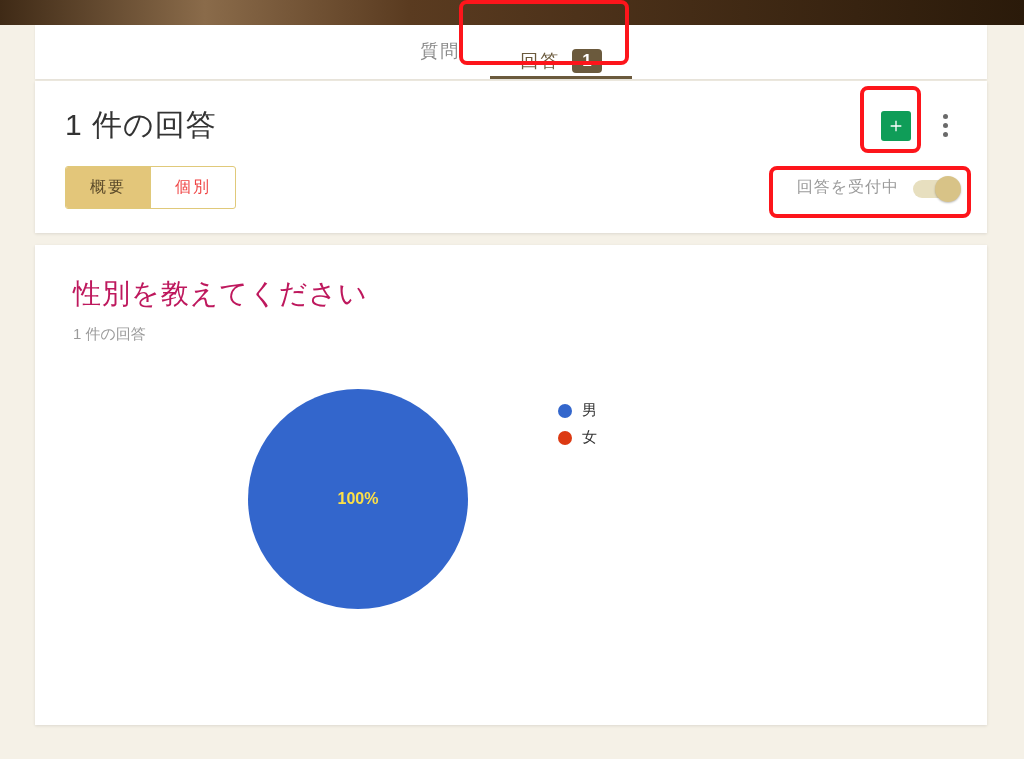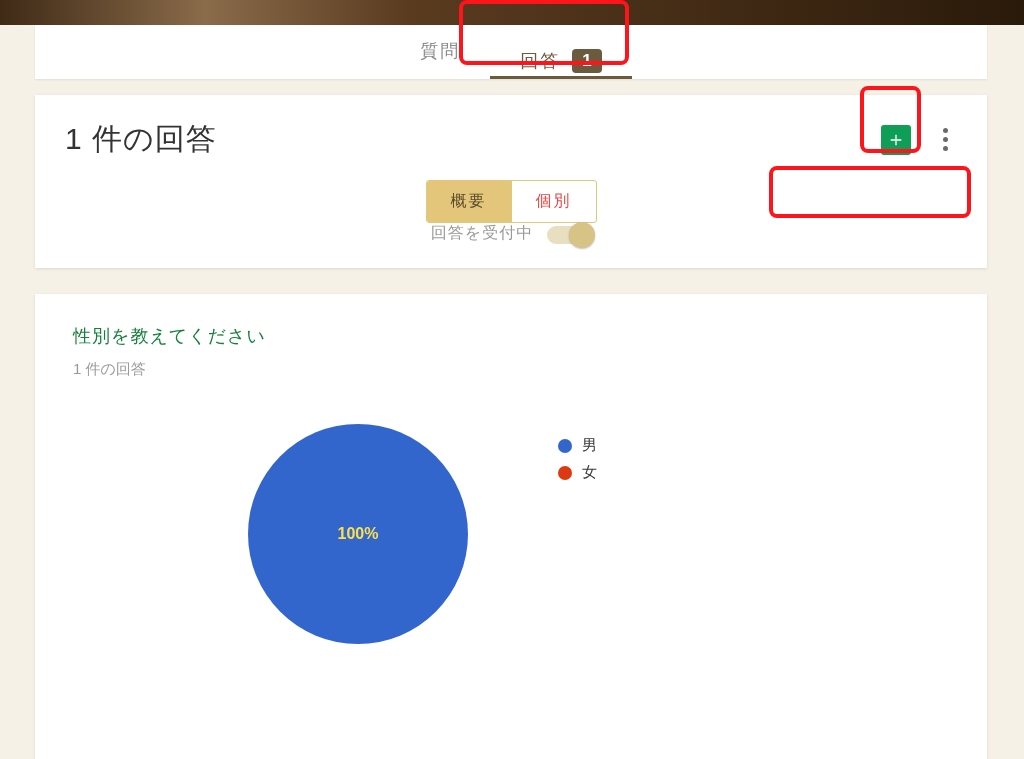--- a/index.html
+++ b/index.html
@@ -59,21 +59,21 @@
       border: 4px solid #fd151b;
       border-radius: 8px;
       pointer-events: none;
     }
     .hl-tab { left: 459px; top: 0px; width: 170px; height: 65px; }
     .hl-sheets { left: 860px; top: 86px; width: 61px; height: 67px; }
     .hl-toggle { left: 769px; top: 166px; width: 202px; height: 52px; }
     .card {
       background: #fff;
       width: 952px;
-      margin-top: 16px;
+      margin-top: 2px;
       box-shadow: 0 1px 3px rgba(0,0,0,0.1);
     }
     .card1 { padding: 24px 30px 24px 30px; }
     .title-row {
       display: flex;
       align-items: center;
       justify-content: space-between;
     }
     .response-title {
       font-size: 30px;
@@ -96,21 +96,20 @@
     .kebab {
       width: 24px; height: 24px; cursor: pointer;
       display: flex; flex-direction: column; align-items: center; justify-content: center; gap: 4px;
     }
     .kebab span { width: 5px; height: 5px; background: #6a6a6a; border-radius: 50%; }
     .control-row {
       display: flex;
       justify-content: space-between;
       align-items: center;
       margin-top: 20px;
-      flex-direction: column;
     }
     .seg-tabs {
       display: flex;
       border: 1px solid #e0c97a;
       border-radius: 3px;
       overflow: hidden;
     }
     .seg-tab {
       padding: 10px 24px;
       font-size: 16px;
@@ -126,21 +125,21 @@
       width: 44px; height: 18px; background: #e7dfbf; border-radius: 10px;
       position: relative; cursor: pointer;
     }
     .switch .knob {
       width: 26px; height: 26px; background: #d8c387; border-radius: 50%;
       position: absolute; right: -4px; top: -4px;
       box-shadow: 0 1px 2px rgba(0,0,0,0.25);
     }
     .gap { height: 10px; }
     .card2 { padding: 30px 38px 60px; min-height: 480px; }
-    .q-title { font-size: 18px; color: #15803d; letter-spacing: 1px; }
+    .q-title { font-size: 28px; color: #be185d; letter-spacing: 1px; }
     .q-sub { font-size: 15px; color: #9a9a9a; margin-top: 12px; }
     .chart-zone { display: flex; align-items: center; margin-top: 45px; gap: 90px; padding-left: 175px; }
     .pie {
       width: 220px; height: 220px; border-radius: 50%;
       background: #3366cc;
       display: flex; align-items: center; justify-content: center;
       color: #fde047; font-size: 16px; font-weight: 600;
     }
     .legend { display: flex; flex-direction: column; gap: 8px; margin-top: -150px; }
     .legend-item { display: flex; align-items: center; gap: 10px; font-size: 15px; color: #333; }

